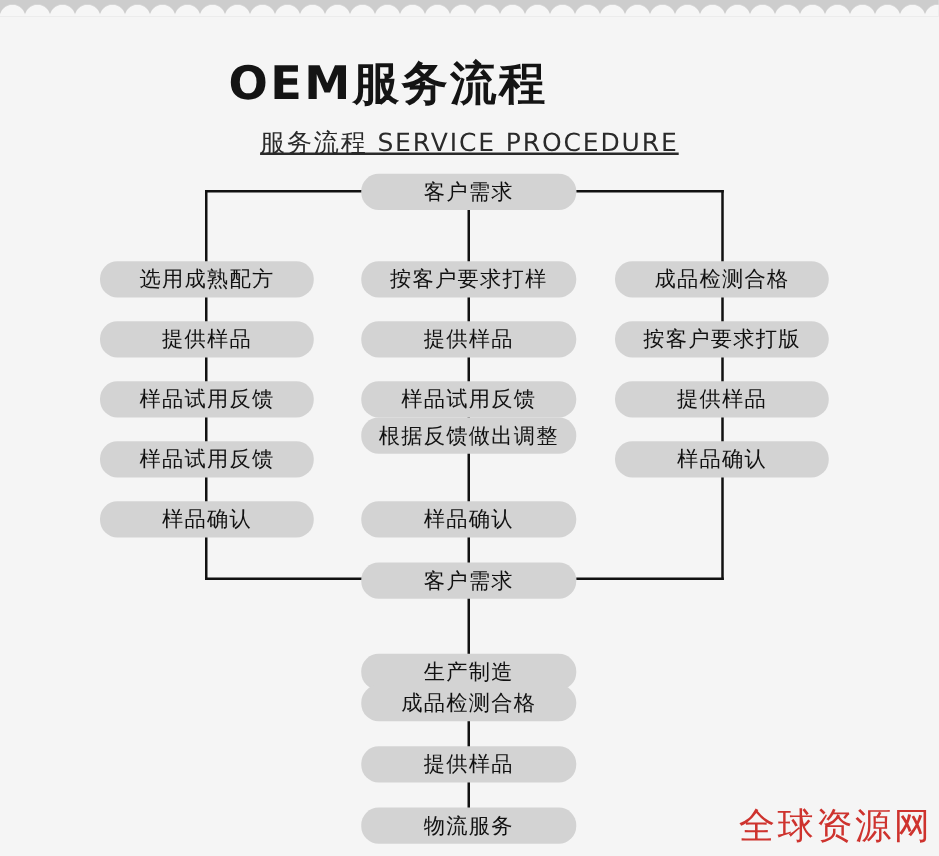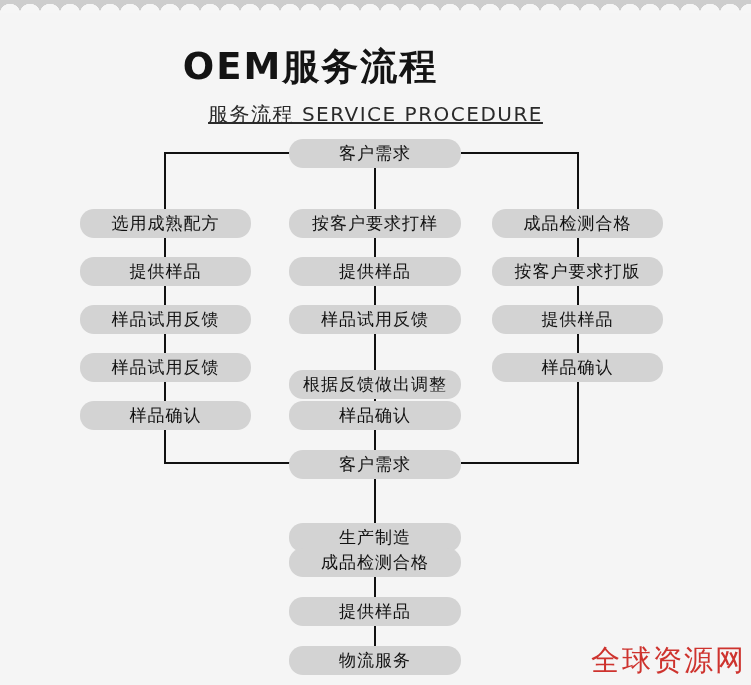--- a/index.html
+++ b/index.html
@@ -58,21 +58,21 @@
 
   <div class="node" style="left:80px;top:209px;width:171px">选用成熟配方</div>
   <div class="node" style="left:80px;top:257px;width:171px">提供样品</div>
   <div class="node" style="left:80px;top:305px;width:171px">样品试用反馈</div>
   <div class="node" style="left:80px;top:353px;width:171px">样品试用反馈</div>
   <div class="node" style="left:80px;top:401px;width:171px">样品确认</div>
 
   <div class="node" style="left:289px;top:209px">按客户要求打样</div>
   <div class="node" style="left:289px;top:257px">提供样品</div>
   <div class="node" style="left:289px;top:305px">样品试用反馈</div>
-  <div class="node" style="left:289px;top:370px">根据反馈做出调整</div>
+  <div class="node" style="left:289px;top:334px">根据反馈做出调整</div>
   <div class="node" style="left:289px;top:401px">样品确认</div>
 
   <div class="node" style="left:492px;top:209px;width:171px">成品检测合格</div>
   <div class="node" style="left:492px;top:257px;width:171px">按客户要求打版</div>
   <div class="node" style="left:492px;top:305px;width:171px">提供样品</div>
   <div class="node" style="left:492px;top:353px;width:171px">样品确认</div>
 
   <div class="node" style="left:289px;top:450px">客户需求</div>
   <div class="node" style="left:289px;top:523px">生产制造</div>
   <div class="node" style="left:289px;top:548px">成品检测合格</div>

